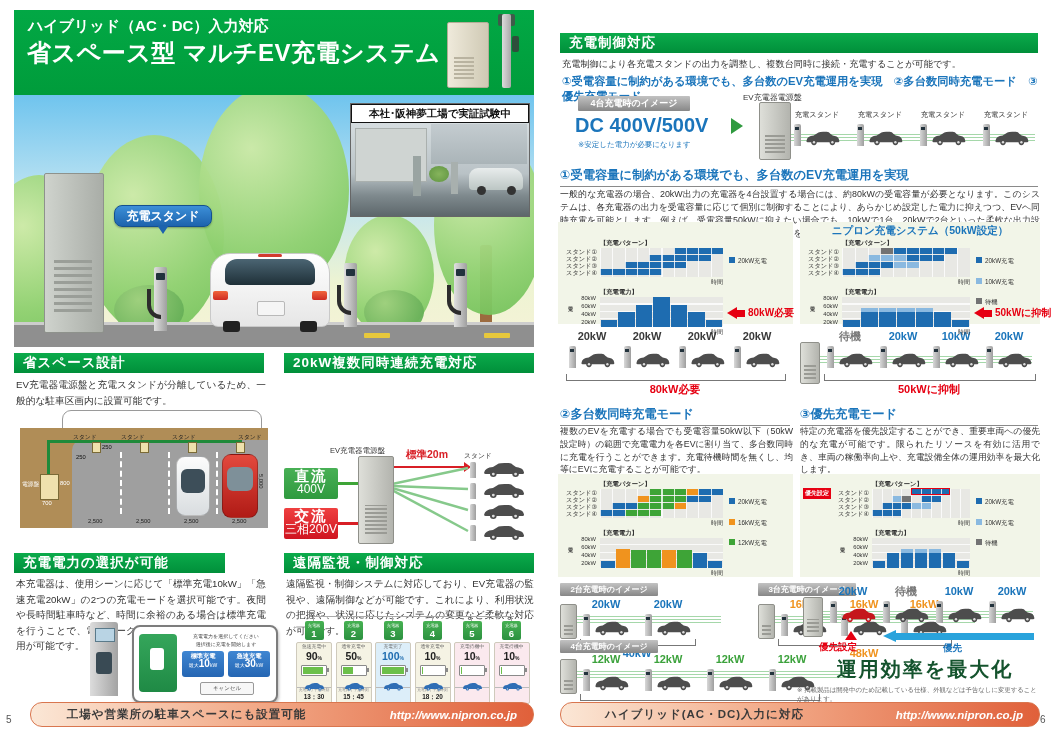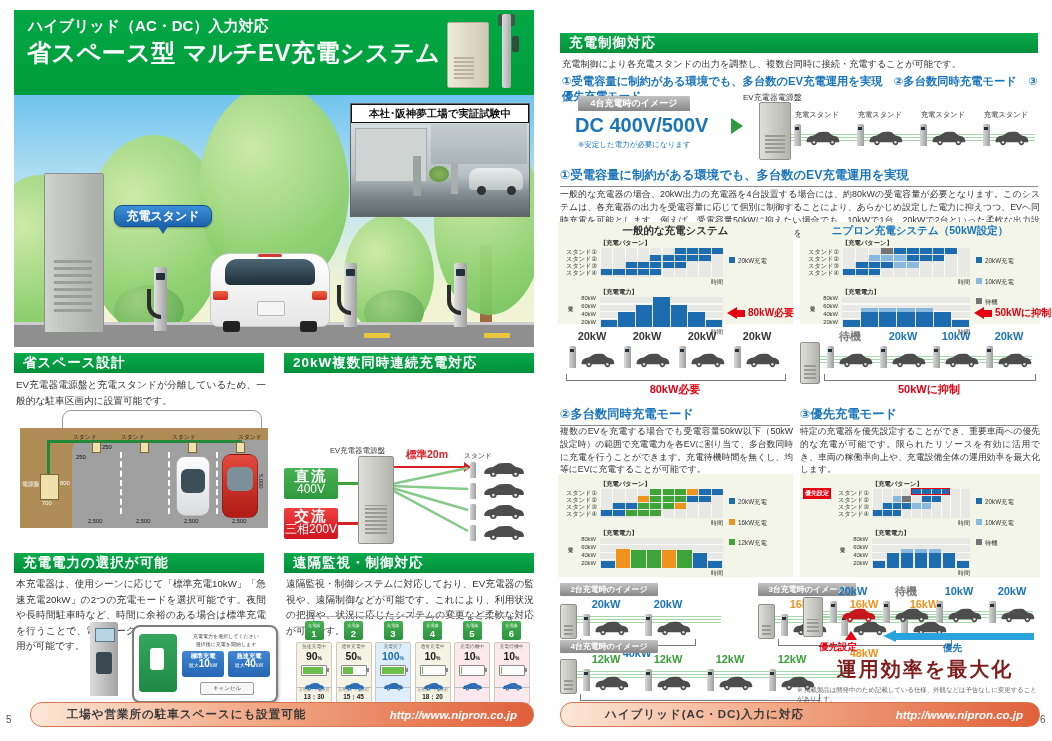--- a/index.html
+++ b/index.html
@@ -112,21 +112,21 @@
   .cb-title{text-align:center;font-size:10.5px;font-weight:bold;padding-top:2px;}
   .grp{position:absolute;width:52px;text-align:center;}
   .grp-label{font-size:11px;font-weight:bold;height:14px;line-height:13px;white-space:nowrap;}
   .grp-row{display:flex;align-items:flex-end;justify-content:center;height:24px;}
   .stand-sm{width:7px;height:22px;background:linear-gradient(90deg,#d8d8d8,#9e9e9e);border-radius:2px 2px 0 0;position:relative;margin-right:2px;}
   .stand-sm:after{content:"";position:absolute;left:1.5px;top:2.5px;width:4px;height:3.5px;background:#23333d;}
   .car-sm{width:38px;height:16px;}
   .band{position:absolute;height:7px;background:repeating-linear-gradient(180deg,#9bd3a0 0 1.4px,transparent 1.4px 2.8px);opacity:.9;}
   .bracket{position:absolute;height:6px;border-left:1.5px solid #777;border-right:1.5px solid #777;border-bottom:1.5px solid #777;}
   .btotal{position:absolute;font-size:11px;font-weight:bold;text-align:center;}
-  .slogan{position:absolute;font-size:20px;font-weight:bold;color:#7f1d1d;letter-spacing:2px;text-align:center;}
+  .slogan{position:absolute;font-size:20px;font-weight:bold;color:#14532d;letter-spacing:2px;text-align:center;}
   .footnote{position:absolute;font-size:6.4px;color:#666;}
 </style>
 </head>
 <body>
 
 <div id="canvas">
 
   <div id="pageL" class="page">
 
     <div class="hdr">
@@ -253,39 +253,39 @@
         <b>交流</b>
         <span>三相200V</span>
       </div>
       <div class="abs" style="left:324px;top:472px;width:20px;height:3px;background:#3ea437;"></div>
       <div class="abs" style="left:324px;top:512px;width:20px;height:3px;background:#d81f26;"></div>
       <div class="cab-sm" style="left:344px;top:446px;width:34px;height:86px;">
           <i></i>
         </div>
     </div>
 
-    <div class="sec-bar" style="left:0;top:543px;width:250px;">充電電力の選択が可能</div>
+    <div class="sec-bar" style="left:0;top:543px;width:211px;">充電電力の選択が可能</div>
     <div class="body-txt" style="left:2px;top:566px;width:250px;">本充電器は、使用シーンに応じて「標準充電10kW」「急速充電20kW」の2つの充電モードを選択可能です。夜間や長時間駐車時など、時間に余裕のある場合は標準充電を行うことで、電力ピークを抑え、コスト効率の良い運用が可能です。</div>
     <div class="abs" style="left:76px;top:612px;width:28px;height:74px;background:linear-gradient(90deg,#dcdcdc,#a3a3a3);border-radius:3px 3px 0 0;">
       <div class="abs" style="left:5px;top:6px;width:18px;height:12px;background:#b9d4e4;border:1px solid #5a7a8a;"></div>
       <div class="abs" style="left:6px;top:30px;width:16px;height:22px;background:#394a54;border-radius:3px;"></div>
     </div>
     <div id="popup">
       <div class="pp-green">
           <div class="pp-ev"></div>
         </div>
       <div class="pp-prompt">充電電力を選択してください
 選択後に充電を開始します</div>
       <div class="pp-btn" style="left:48px;">
         <div class="t">標準充電</div>
         <div class="v"><span>最大</span><b>10</b><span>kW</span></div>
       </div>
       <div class="pp-btn" style="left:94px;">
         <div class="t">急速充電</div>
-        <div class="v"><span>最大</span><b>40</b><span>kW</span></div>
+        <div class="v"><span>最大</span><b>30</b><span>kW</span></div>
       </div>
       <div class="pp-cancel">キャンセル</div>
     </div>
 
     <div class="sec-bar" style="left:270px;top:543px;width:250px;">遠隔監視・制御対応</div>
     <div class="body-txt" style="left:272px;top:566px;width:248px;">遠隔監視・制御システムに対応しており、EV充電器の監視や、遠隔制御などが可能です。これにより、利用状況の把握や、状況に応じたシステムの変更など柔軟な対応が可能です。</div>
     <div id="monitors" style="position: absolute; left: 282px; top: 598px; width: 236px; height: 92px;">
         <div class="abs" style="left: 18px; top: 8px; width: 200px; border-top: 1.4px solid rgb(170, 170, 170);"></div>
         <div class="abs" style="left: 117px; top: 0px; height: 8px; border-left: 1.4px solid rgb(170, 170, 170);"></div>
         <div class="abs" style="left: 17px; top: 8px; height: 5px; border-left: 1.4px solid rgb(170, 170, 170);"></div>
@@ -879,21 +879,20 @@
       </div>
 
     <div class="slogan" style="left:265px;top:646px;width:230px;">運用効率を最大化</div>
     <div class="footnote" style="left:252px;top:676px;width:243px;">※ 掲載製品は開発中のため記載している仕様、外観などは予告なしに変更することがあります。</div>
 
     <div class="footbar" style="left:15px;top:692px;width:478px;">
       <div class="lbl">ハイブリッド(AC・DC)入力に対応</div>
       <div class="url">http://www.nipron.co.jp</div>
     </div>
   <div class="chart-box" style="left: 13px; top: 212px; width: 235px; height: 102px;">
-        <div class="cb-title" style="color: rgb(51, 51, 51);">一般的な充電システム</div>
         <div class="abs" style="left: 42px; top: 17px; font-size: 6.3px; font-weight: bold; color: rgb(51, 51, 51);">【充電パターン】</div>
         <div class="abs" style="left: 42px; top: 26px; width: 123px; height: 29px; background: rgb(232, 232, 228);">
           <div class="abs" style="left: 60%; top: 0px; width: 40%; height: 6px; background: rgb(30, 108, 176);"></div>
           <div class="abs" style="left: 40%; top: 7px; width: 50%; height: 6px; background: rgb(30, 108, 176);"></div>
           <div class="abs" style="left: 20%; top: 14px; width: 50%; height: 6px; background: rgb(30, 108, 176);"></div>
           <div class="abs" style="left: 0%; top: 21px; width: 50%; height: 6px; background: rgb(30, 108, 176);"></div>
           <div class="abs" style="inset: 0px; background: repeating-linear-gradient(90deg, rgba(255, 255, 255, 0.8) 0px, rgba(255, 255, 255, 0.8) 1px, transparent 1px, transparent 10%);"></div>
         </div>
         <div class="abs" style="left: 6px; top: 25.5px; width: 33px; font-size: 6.2px; color: rgb(51, 51, 51); text-align: right;">スタンド①</div>
         <div class="abs" style="left: 6px; top: 32.5px; width: 33px; font-size: 6.2px; color: rgb(51, 51, 51); text-align: right;">スタンド②</div>

